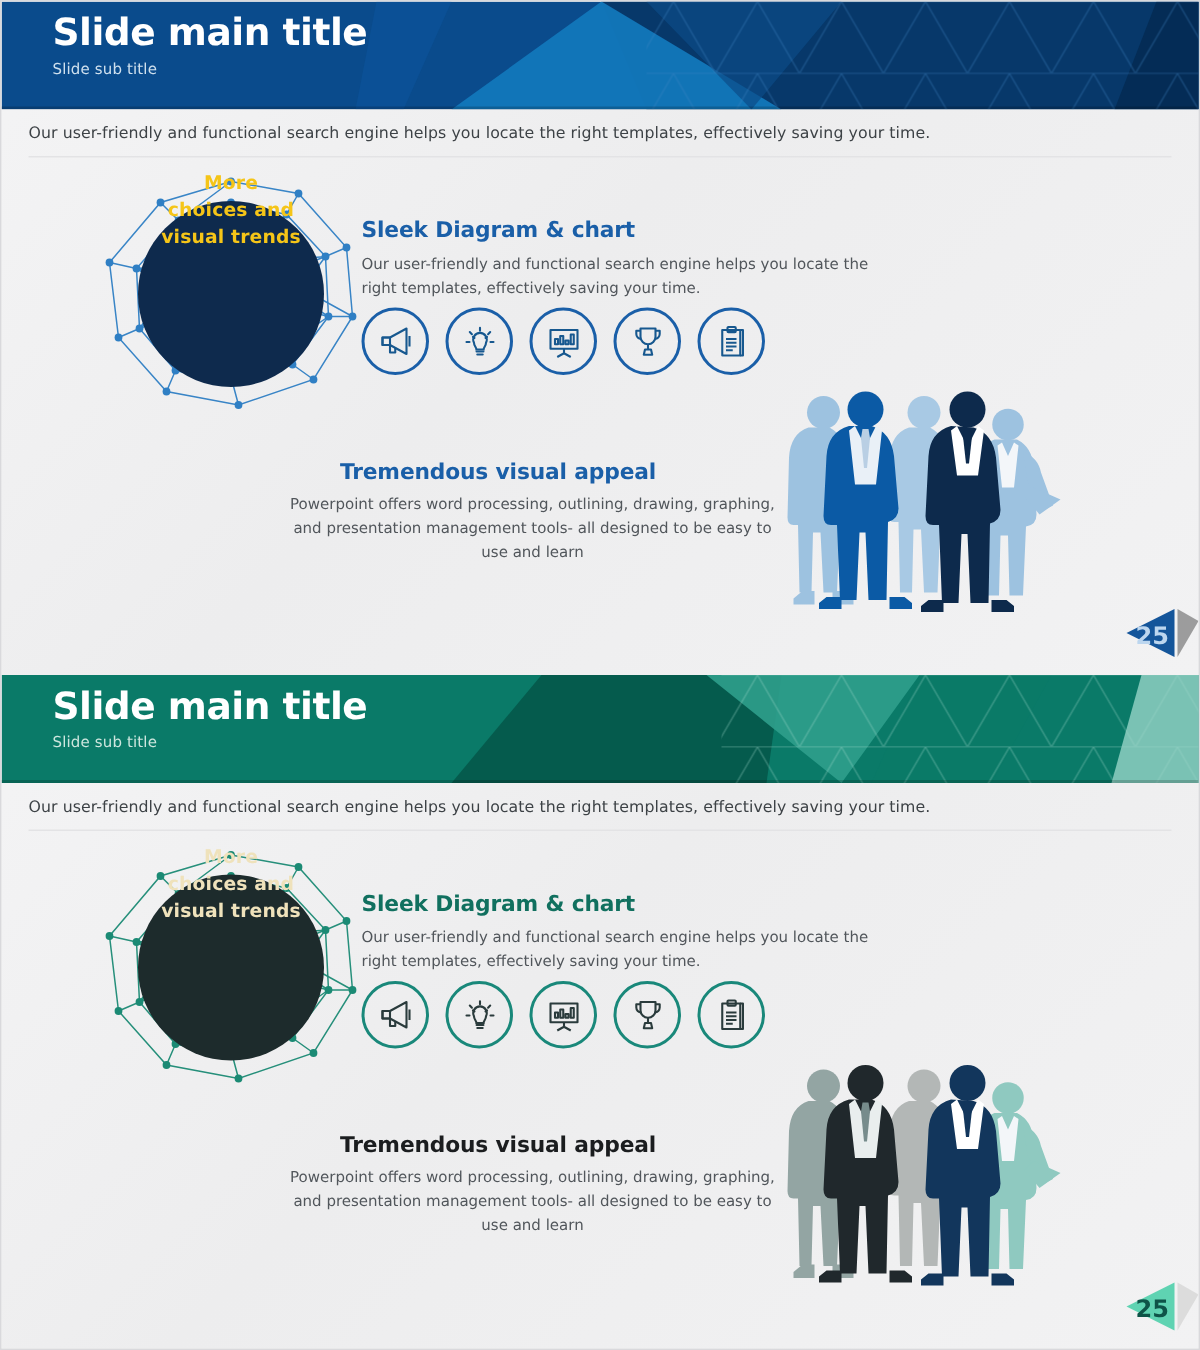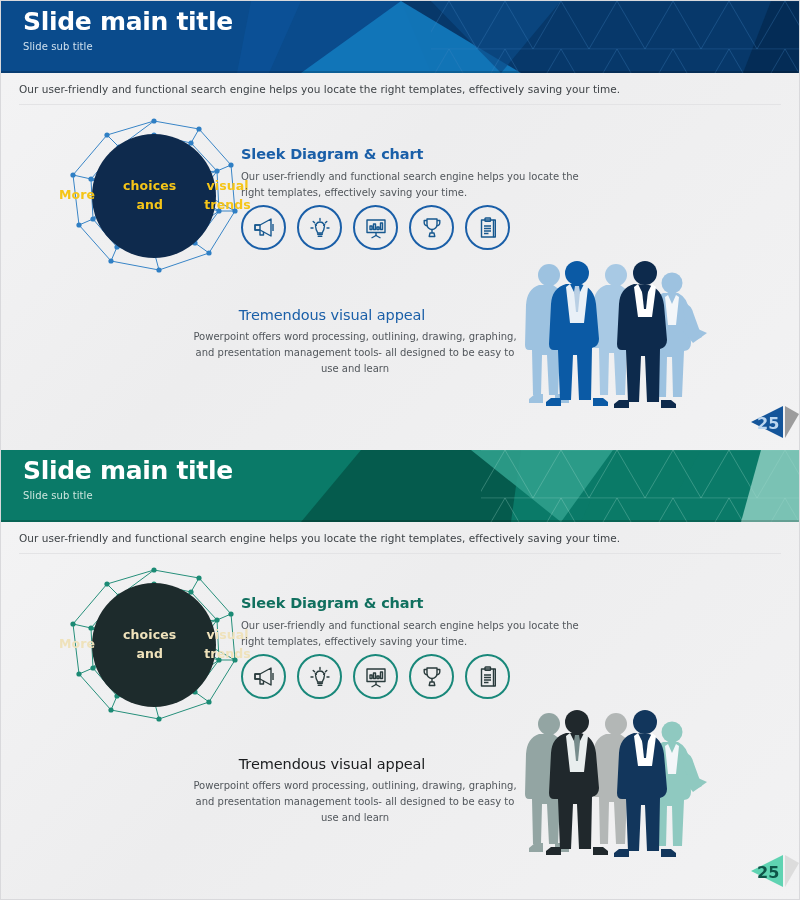--- a/index.html
+++ b/index.html
@@ -27,21 +27,21 @@
   .header {
     position:relative;
     width:100%;
     height:72px;
     overflow:hidden;
   }
   .header .bg { position:absolute; inset:0; }
   .header .titles {
     position:relative;
     z-index:5;
-    padding:7px 0 0 22px;
+    padding:7px 0 0 34px;
   }
   .main-title {
     font-size:25px;
     font-weight:bold;
     color:#ffffff;
     letter-spacing:-0.3px;
     line-height:1.15;
   }
   .sub-title {
     font-size:10px;
@@ -82,25 +82,24 @@
     top:112px;
     width:190px;
     height:165px;
   }
   .poly-block svg { display:block; }
   .poly-label {
     position:absolute;
     left:0; top:0;
     width:190px; height:165px;
     display:flex;
-    flex-direction:row;
+    flex-direction:column;
     align-items:center;
     justify-content:flex-start;
     pointer-events:none;
-    gap:28px;
   }
   .poly-label span {
     font-size:12.5px;
     font-weight:bold;
     color:#f5c518;
     line-height:1.45;
     text-align:center;
     letter-spacing:0.1px;
   }
   .slide.second .poly-label span { color:#efe2bb; }
@@ -160,21 +159,21 @@
   
   .tremendous {
     position:absolute;
     left:142px;
     top:306px;
     width:378px;
     text-align:center;
   }
   .tremendous h3 {
     font-size:14.5px;
-    font-weight:normal;
+    font-weight:bold;
     color:#1a5fa8;
     letter-spacing:-0.1px;
   }
   .slide.second .tremendous h3 { color:#1b1d1f; }
   .tremendous p {
     margin-top:6px;
     font-size:10px;
     color:#51565b;
     line-height:1.6;
     margin-left:46px;

